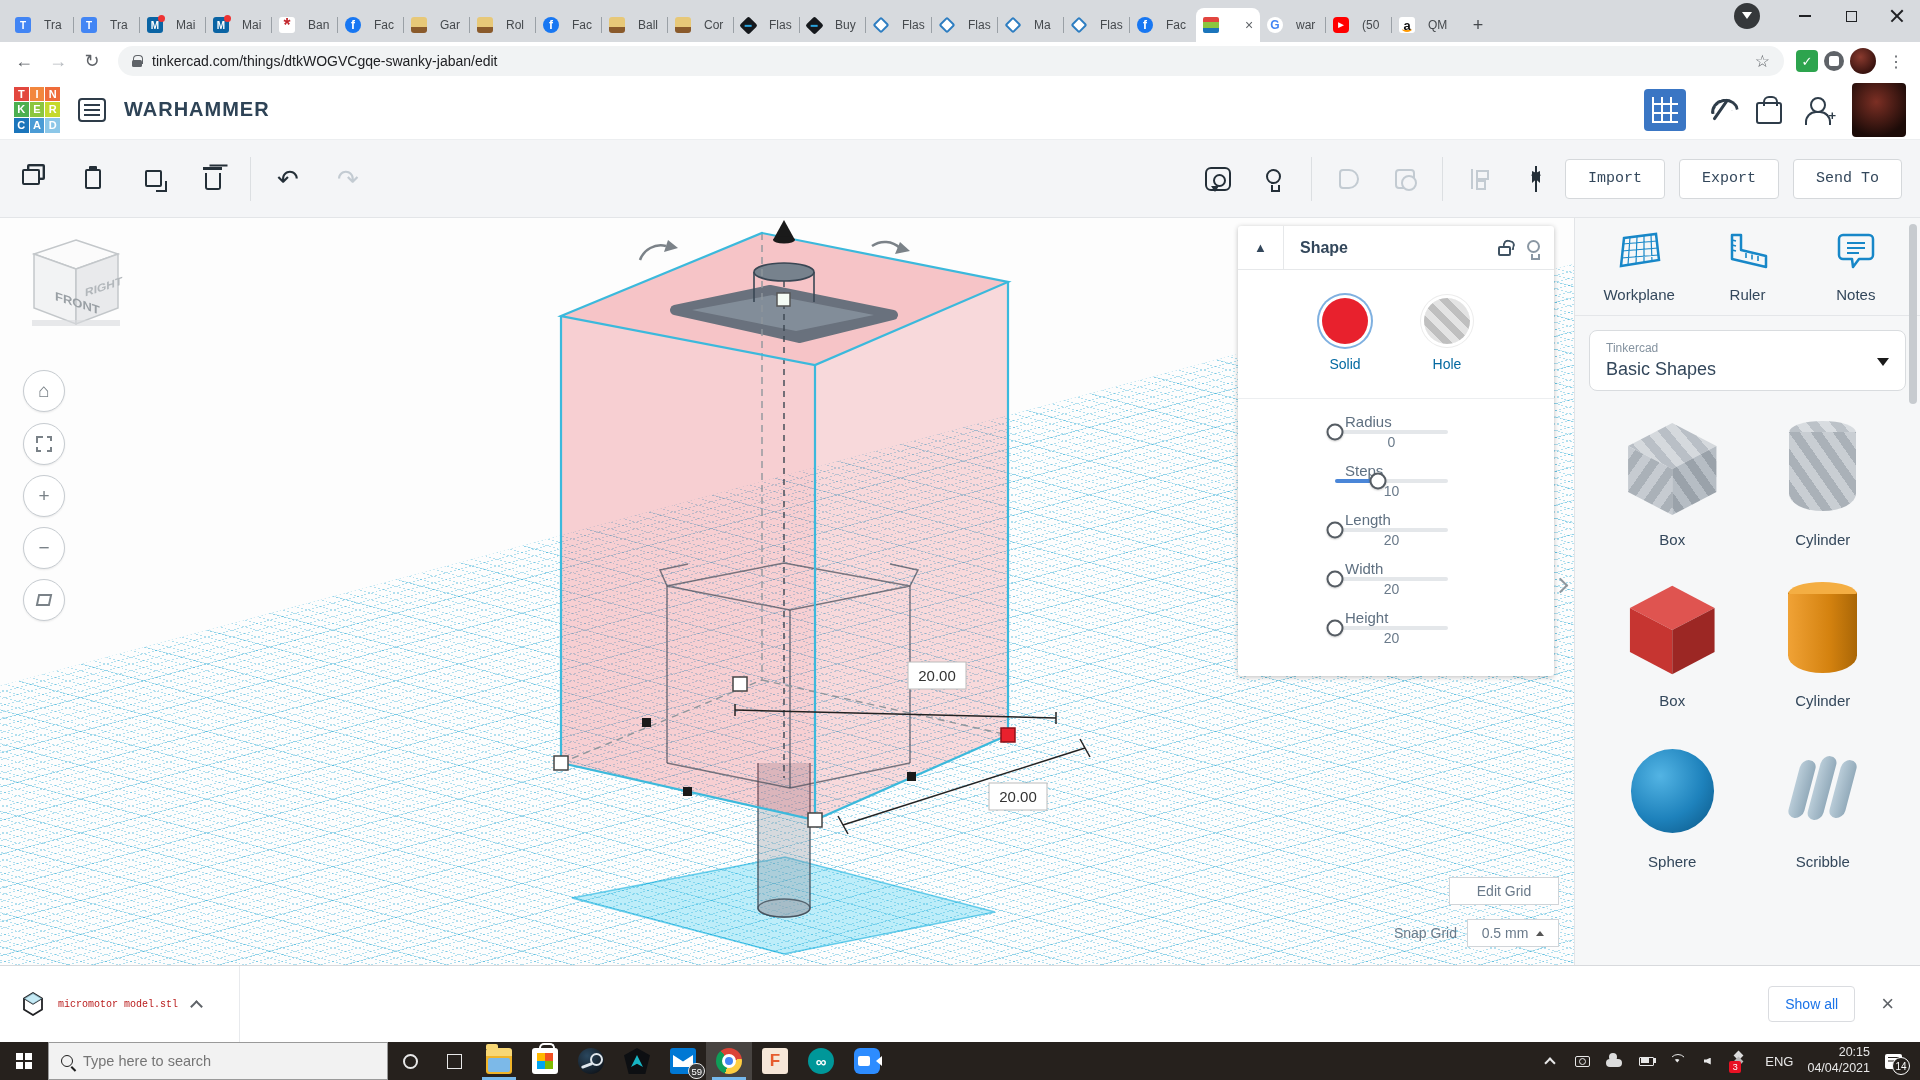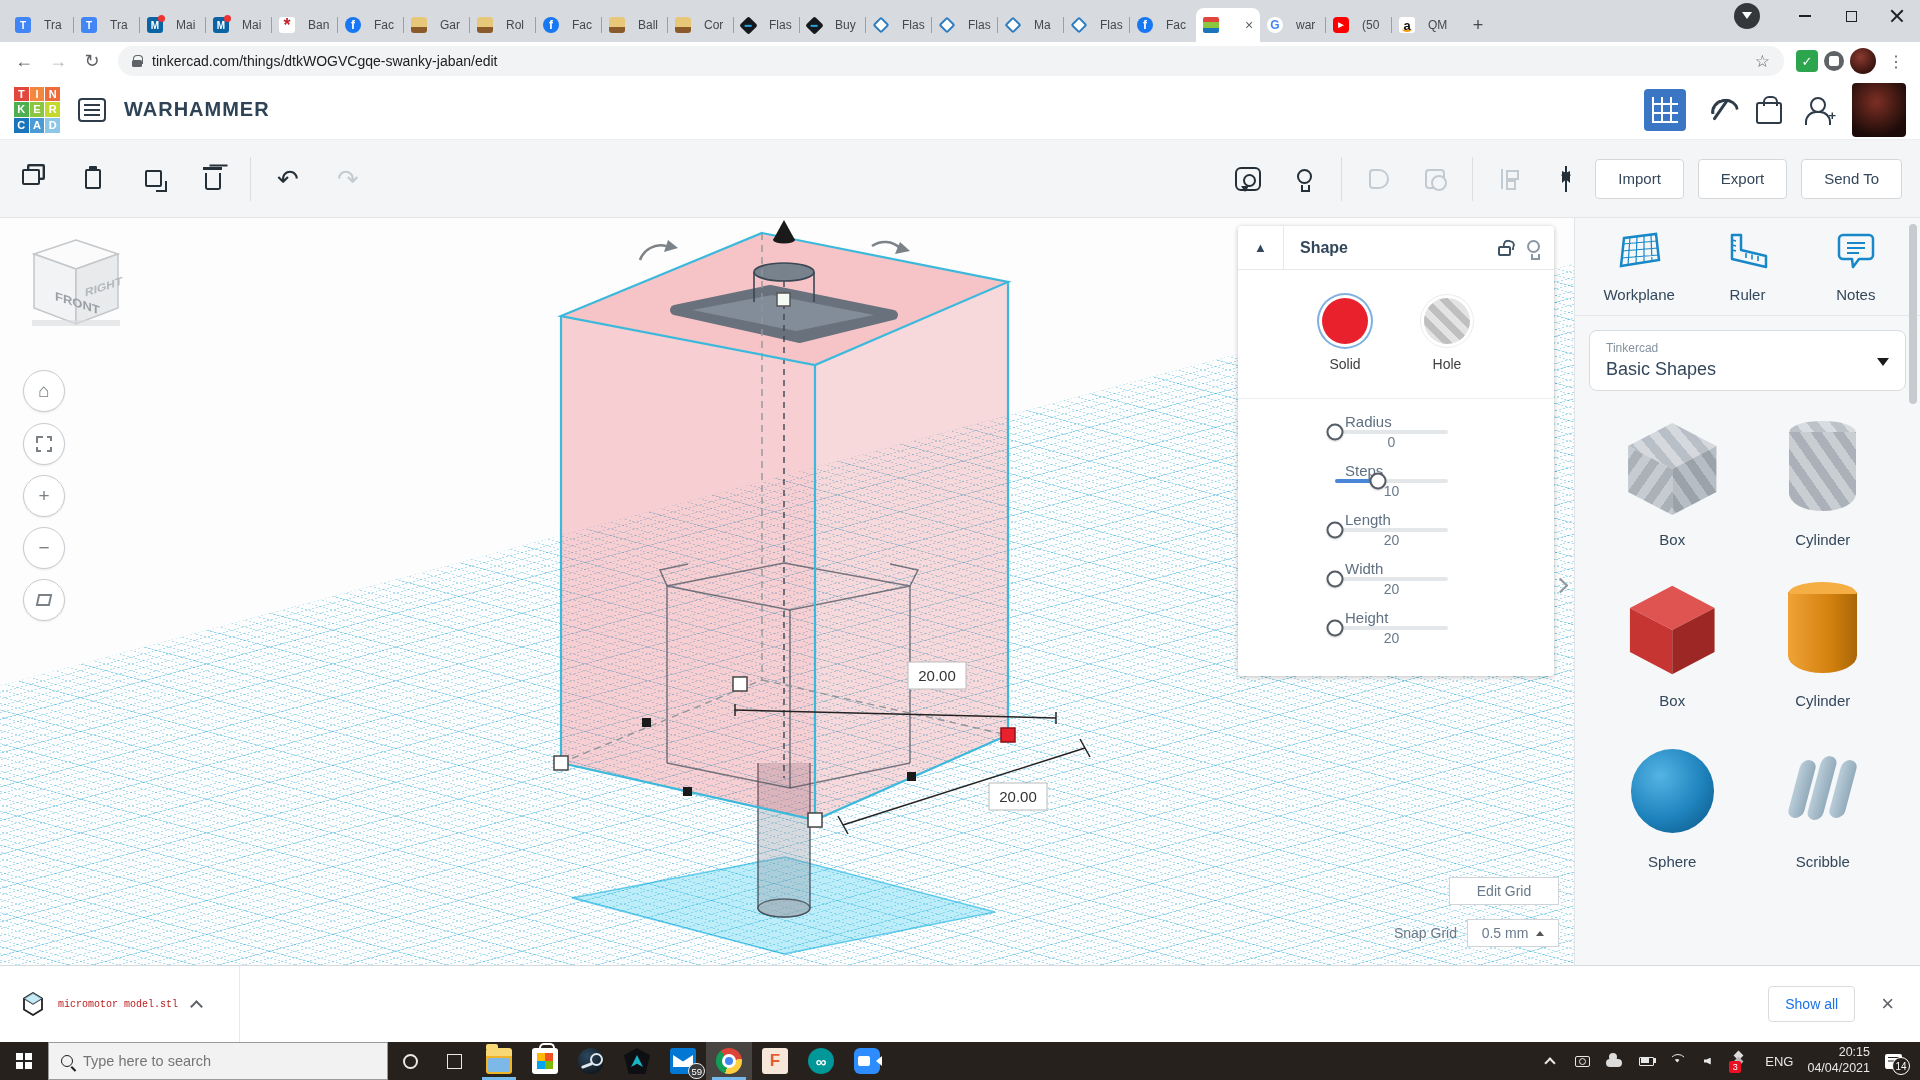--- a/index.html
+++ b/index.html
@@ -102,21 +102,21 @@
   .ic-group { width:20px; height:20px; border:2.4px solid currentColor; border-radius:4px 10px 10px 4px; }
   .ic-ungroup { width:20px; height:20px; border:2.4px solid currentColor; border-radius:4px; position:relative;}
   .ic-ungroup::after{content:""; position:absolute; right:-4px; bottom:-4px; width:12px; height:12px; border:2.4px solid currentColor; border-radius:50%; background:#f4f5f7;}
   .ic-align { width:18px; height:20px; border-left:2.4px solid currentColor; position:relative;}
   .ic-align::before{content:""; position:absolute; left:3px; top:1px; width:9px; height:6px; border:2.4px solid currentColor;}
   .ic-align::after{content:""; position:absolute; left:3px; top:11px; width:6px; height:6px; border:2.4px solid currentColor;}
   .ic-mirror { width:26px; height:22px; position:relative;}
   .ic-mirror::before{content:""; position:absolute; left:12px; top:-2px; width:2px; height:26px; background:currentColor;}
   .ic-mirror::after{content:""; position:absolute; left:0; top:3px; border:8px solid transparent; border-right:9px solid currentColor; border-top-width:4px; box-shadow:none;}
   .ic-mirror i{position:absolute; right:0; top:3px; border:8px solid transparent; border-left:9px solid currentColor; border-top-width:4px;}
-  .tbtn { height:40px; padding:0 22px; background:#fff; border:1px solid #d5d8db; border-radius:4px; font-size:15px; color:#33475b; display:flex; align-items:center; margin-left:14px; }
+  .tbtn { height:40px; padding:0 22px; background:#fff; border:1px solid #d5d8db; border-radius:4px; font-size:15px; color:#33475b; display:flex; align-items:center; margin-left:14px;font-family:Liberation Mono, monospace; }
 
   
   .main { display:flex; height:747px; position:relative; }
   .viewport { flex:1; min-width:0; position:relative; overflow:hidden; background:#fdfdfd; }
   .grid-plane { position:absolute; left:0; top:0; width:5200px; height:5200px; transform-origin:0 0;
     transform:matrix(0.97,-0.26,0.97,0.26,-2000,1004);
     background-image:
       repeating-linear-gradient(0deg, rgba(0,153,204,0.30) 0 1px, transparent 1px 13px),
       repeating-linear-gradient(90deg, rgba(0,153,204,0.30) 0 1px, transparent 1px 13px),
       repeating-linear-gradient(0deg, rgba(0,153,204,0.18) 0 2px, transparent 2px 65px),
@@ -147,21 +147,21 @@
   .ic-lock { width:13px; height:10px; border:2px solid #3f5262; border-radius:2px; position:relative; margin-top:7px;}
   .ic-lock::before{content:""; position:absolute; left:3px; top:-8px; width:8px; height:7px; border:2px solid #3f5262; border-bottom:none; border-radius:5px 5px 0 0; transform:rotate(14deg);}
   .ic-bulb2 { width:13px; height:13px; border:2px solid #8a97a3; border-radius:50%; position:relative; margin-top:-2px;}
   .ic-bulb2::after{content:""; position:absolute; left:2px; top:12px; width:5px; height:4px; border-left:2px solid #8a97a3; border-right:2px solid #8a97a3; border-bottom:2px solid #8a97a3;}
   .sp-body { padding:28px 0 10px; }
   .sp-swatches { display:flex; justify-content:center; gap:56px; padding-bottom:26px; border-bottom:1px solid #eceef0;}
   .swatch { display:flex; flex-direction:column; align-items:center; gap:12px; }
   .sw-circ { width:46px; height:46px; border-radius:50%; }
   .sw-solid { background:#e8212d; box-shadow:0 0 0 3px #fff, 0 0 0 5px #7fb0e0; }
   .sw-hole { background:repeating-linear-gradient(45deg,#bfbfbf 0 7px,#e3e3e3 7px 14px); box-shadow:0 0 0 3px #fff, 0 0 0 4px #ececec; }
-  .sw-lbl { font-size:14px; color:#404040; }
+  .sw-lbl { font-size:14px; color:#0369a1; }
   .sliders { padding:14px 0 8px; }
   .srow { height:49px; display:flex; align-items:center; padding:0 26px 0 17px;flex-direction:column; }
   .srow .slbl { width:93px; font-size:15px; color:#5f7081; }
   .strack { width:113px; height:4px; background:#e4e7ea; border-radius:2px; position:relative; }
   .sfill { position:absolute; left:0; top:0; height:4px; background:#4a86d8; border-radius:2px; }
   .shandle { position:absolute; top:50%; width:17px; height:17px; background:#fff; border:2px solid #555c63; border-radius:50%;
              transform:translate(-50%,-50%); box-shadow:0 1px 2px rgba(0,0,0,.2); }
   .sval { flex:1; text-align:right; font-size:14px; color:#6a7a8a; }
 
   

